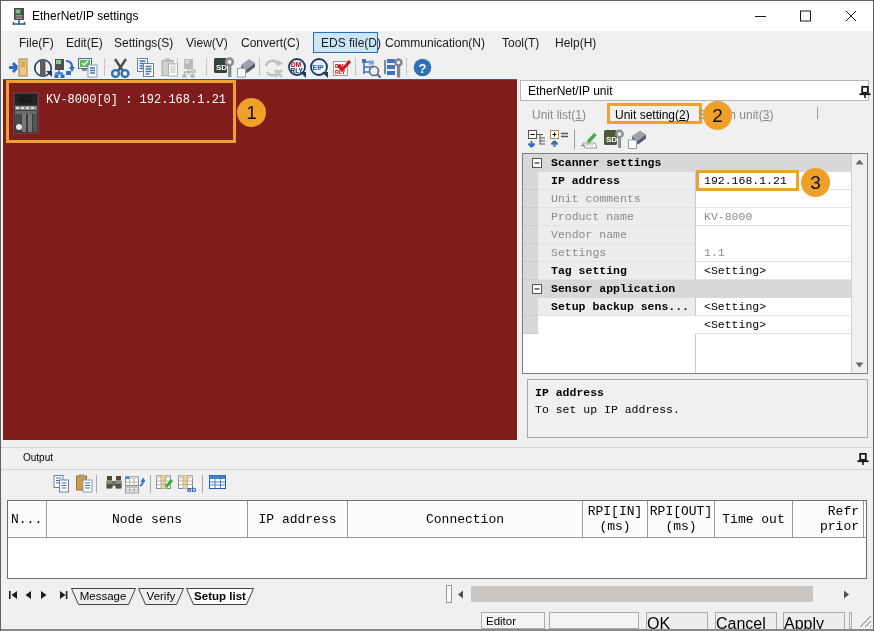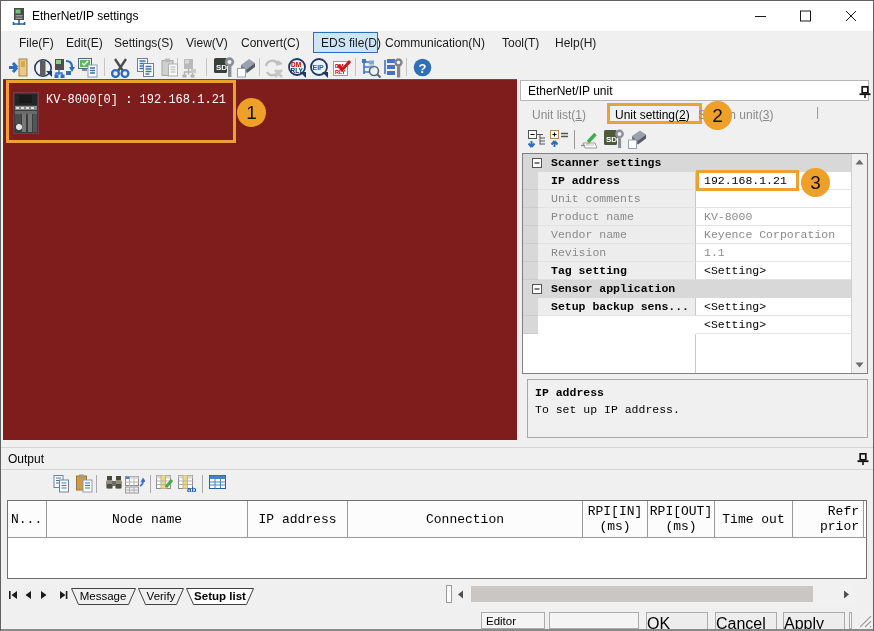--- a/index.html
+++ b/index.html
@@ -289,25 +289,24 @@
         <div class="gval"></div>
       </div>
     <div class="grow" style="top:54px;">
         <div class="ggut"></div>
         <div class="glab gray">Product name</div>
         <div class="gval gray">KV-8000</div>
       </div>
     <div class="grow" style="top:72px;">
         <div class="ggut"></div>
         <div class="glab gray">Vendor name</div>
-        <div class="gval gray">Keyence Corporation</div>
       </div>
     <div class="grow" style="top:90px;">
         <div class="ggut"></div>
-        <div class="glab gray">Revision</div>
+        <div class="glab gray">Settings</div>
         <div class="gval gray">1.1</div>
       </div>
     <div class="grow" style="top:108px;">
         <div class="ggut"></div>
         <div class="glab" style="font-weight:bold;">Tag setting</div>
         <div class="gval">&lt;Setting&gt;</div>
       </div>
     <div class="grow gcat" style="top:126px;">
         <span style="position:absolute;left:28px;top:2px;text-align:center;">Sensor application</span>
       <svg class="abs" style="left:9px;top:4px;" width="10" height="10">
@@ -337,21 +336,21 @@
   <div id="descbox" class="mono">
     <div style="position:absolute; left:7px; top:6px; font-weight:bold;">IP address</div>
     <div style="position:absolute; left:7px; top:23px;">To set up IP address.</div>
   </div>
 </div>
 <div style="position:absolute; left:696px; top:170px; width:103px; height:21px; border:3px solid #eda131;"></div>
 <div class="numcirc" style="left:703px; top:101px;">2</div>
 <div class="numcirc" style="left:801px; top:168px;">3</div>
 
 <div id="outhead">
-    <span style="position:absolute; left:7px; top:4px; font-size:12px;">Output</span>
+    <span style="position:absolute; left:22px; top:4px; font-size:10px;">Output</span>
   <svg class="abs" style="left:856px; top:5px;" width="12" height="12">
       <rect x="3.2" y="0.8" width="5.6" height="6" fill="none" stroke="#111" stroke-width="1.7"></rect>
       <line x1="0.5" y1="8.2" x2="11.5" y2="8.2" stroke="#111" stroke-width="1.8"></line>
       <line x1="6" y1="9" x2="6" y2="12" stroke="#111" stroke-width="1.6"></line>
     </svg>
 </div>
 <div id="outtoolbar">
   <div style="position:absolute; left:47px; top:4px; width:1px; height:18px; background:#aaa;"></div>
   <div style="position:absolute; left:101px; top:4px; width:1px; height:18px; background:#aaa;"></div>
   <div style="position:absolute; left:153px; top:4px; width:1px; height:18px; background:#aaa;"></div>
@@ -402,21 +401,21 @@
       <text x="9" y="18" font-size="8" font-weight="bold" fill="#1a5ab8" font-family="Liberation Sans,sans-serif">ab</text>
     </svg>
   <svg class="abs" style="left:160px; top:4px;" width="20" height="18">
       <rect x="0.5" y="0.5" width="16" height="13" fill="#fff" stroke="#2458a8"></rect>
       <rect x="0.5" y="0.5" width="16" height="3.5" fill="#4a80c8"></rect>
       <path d="M6 4 v9.5 M11.5 4 v9.5 M0.5 7 h16 M0.5 10 h16" stroke="#4a80c8"></path>
     </svg>
 </div>
 <div id="otable" class="mono">
   <div class="th" style="left:0px; width:39px; text-align:left; padding:11px 0 0 3px;">N...</div>
-  <div class="th" style="left:39px; width:201px; padding-top:11px;">Node name</div>
+  <div class="th" style="left:39px; width:201px; padding-top:11px;">Node sens</div>
   <div class="th" style="left:240px; width:100px; padding-top:11px;">IP address</div>
   <div class="th" style="left:340px; width:235px; padding-top:11px;">Connection</div>
   <div class="th" style="left:575px; width:65px; padding-top:3px;">RPI[IN]<br>(ms)</div>
   <div class="th" style="left:640px; width:67px; padding-top:3px;">RPI[OUT]<br>(ms)</div>
   <div class="th" style="left:785px; width:71px; text-align:right; padding:3px 4px 0 0;">Refr<br>prior</div>
   <div class="th" style="left:707px; width:78px; padding-top:11px;">Time out</div>
   <div style="position:absolute; left:0; top:36px; width:858px; height:1px; background:#9a9a9a;"></div>
 </div>
 <div id="tabstrip">
   <svg class="abs" style="left:0; top:0;" width="460" height="24">

